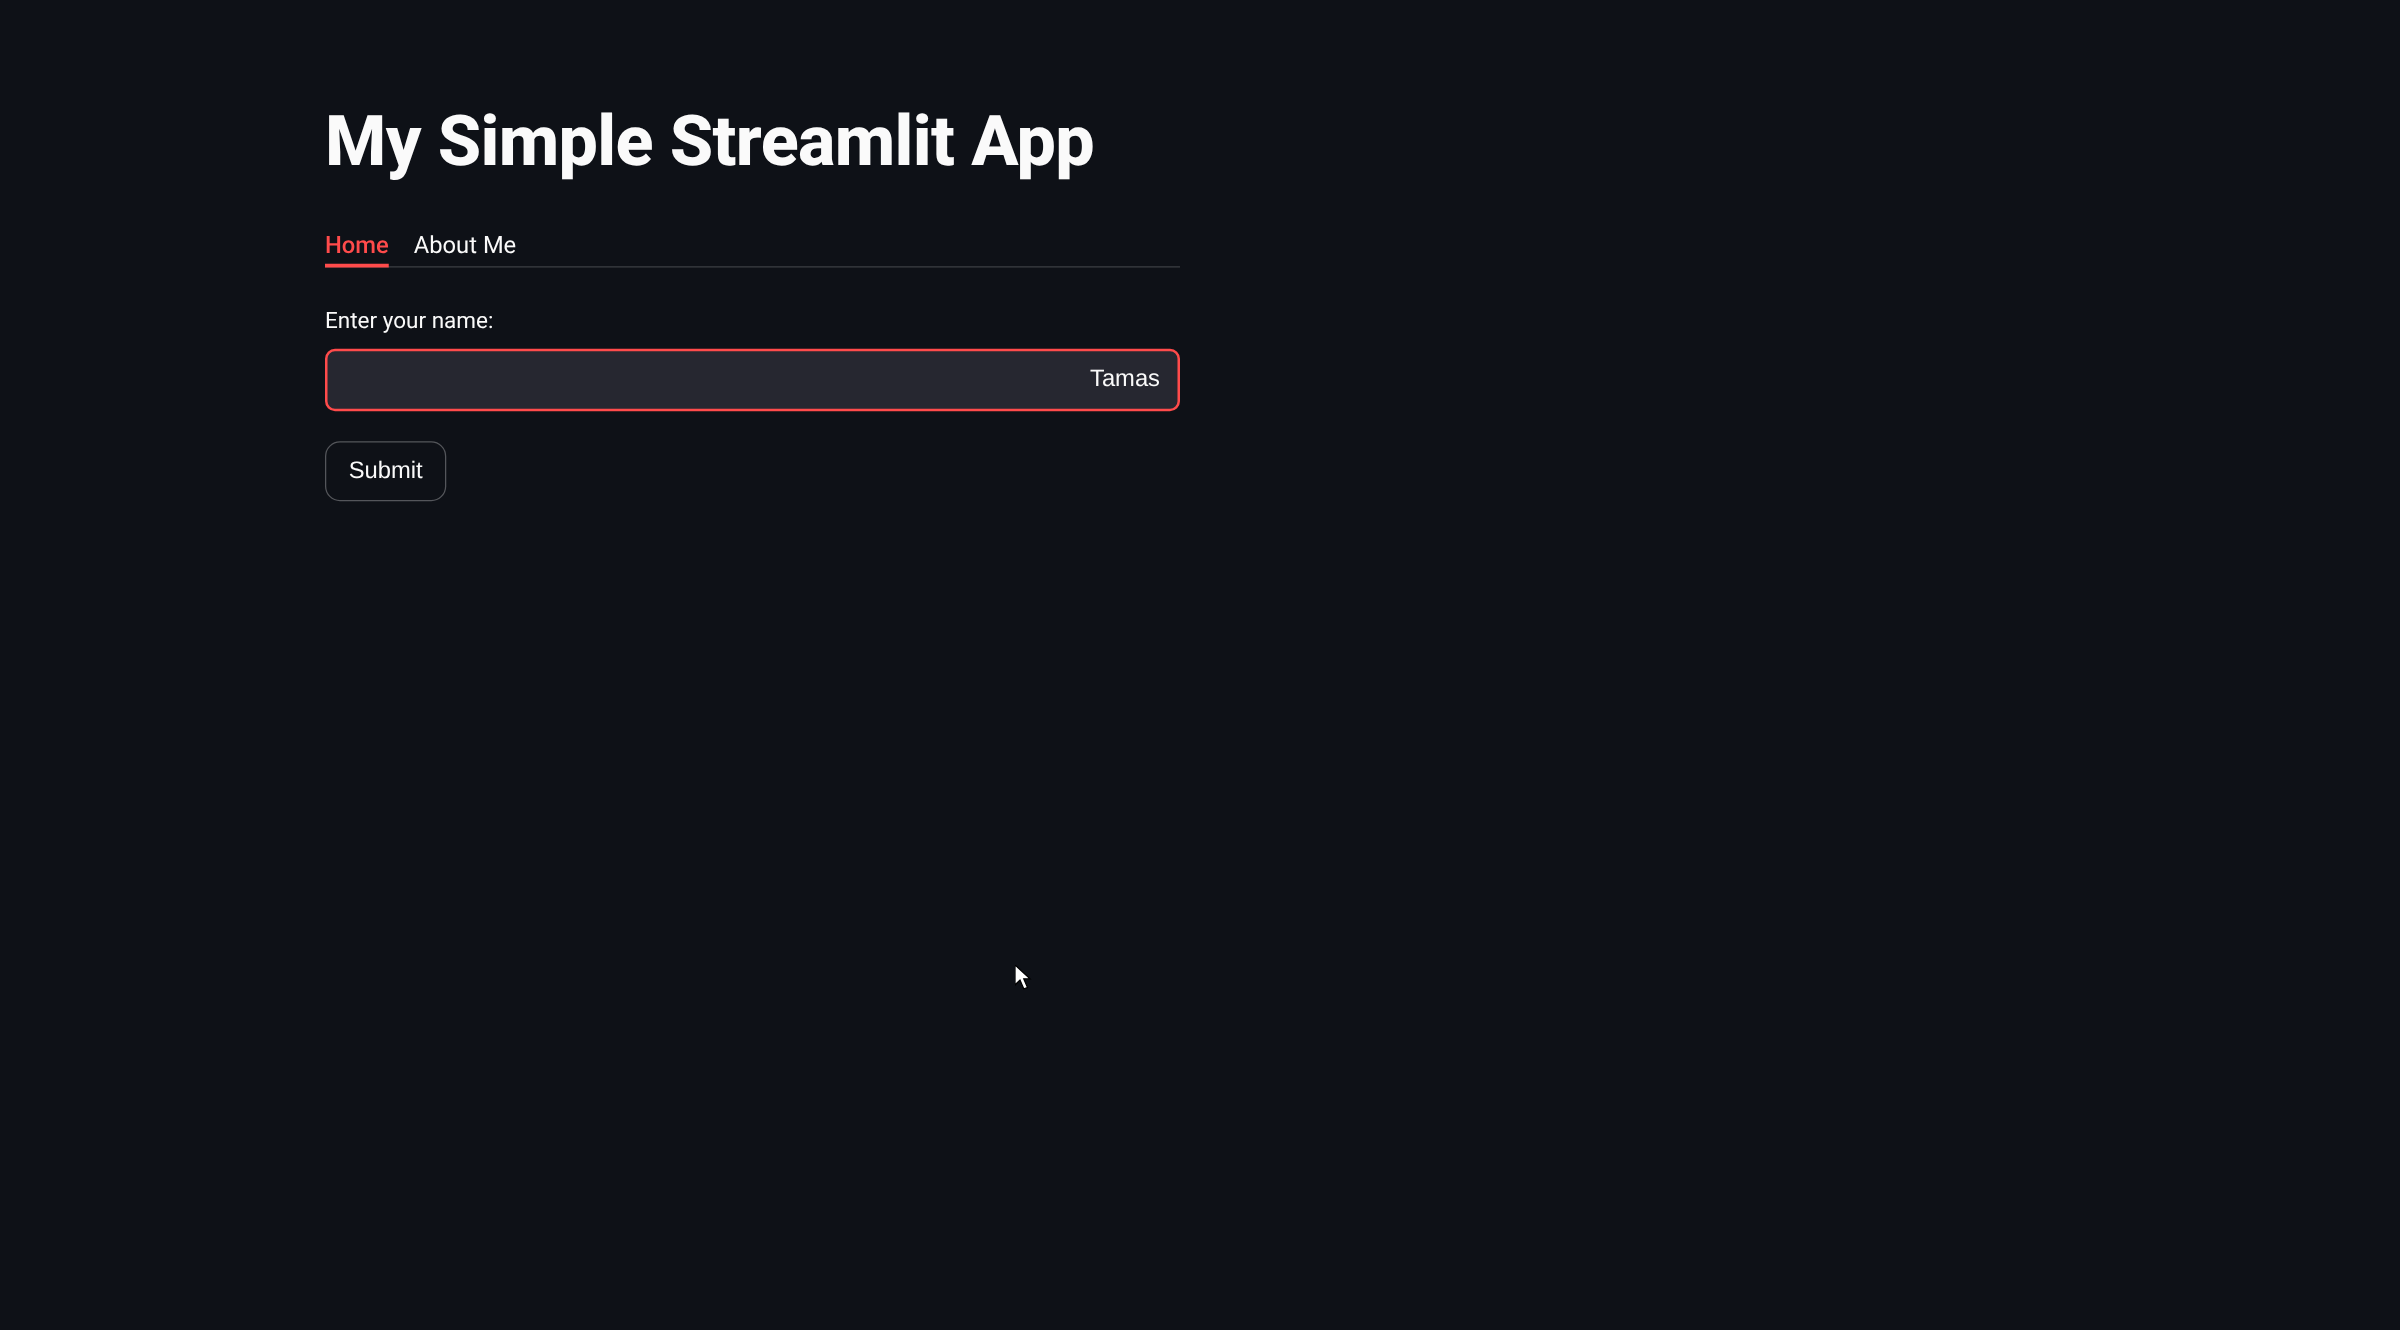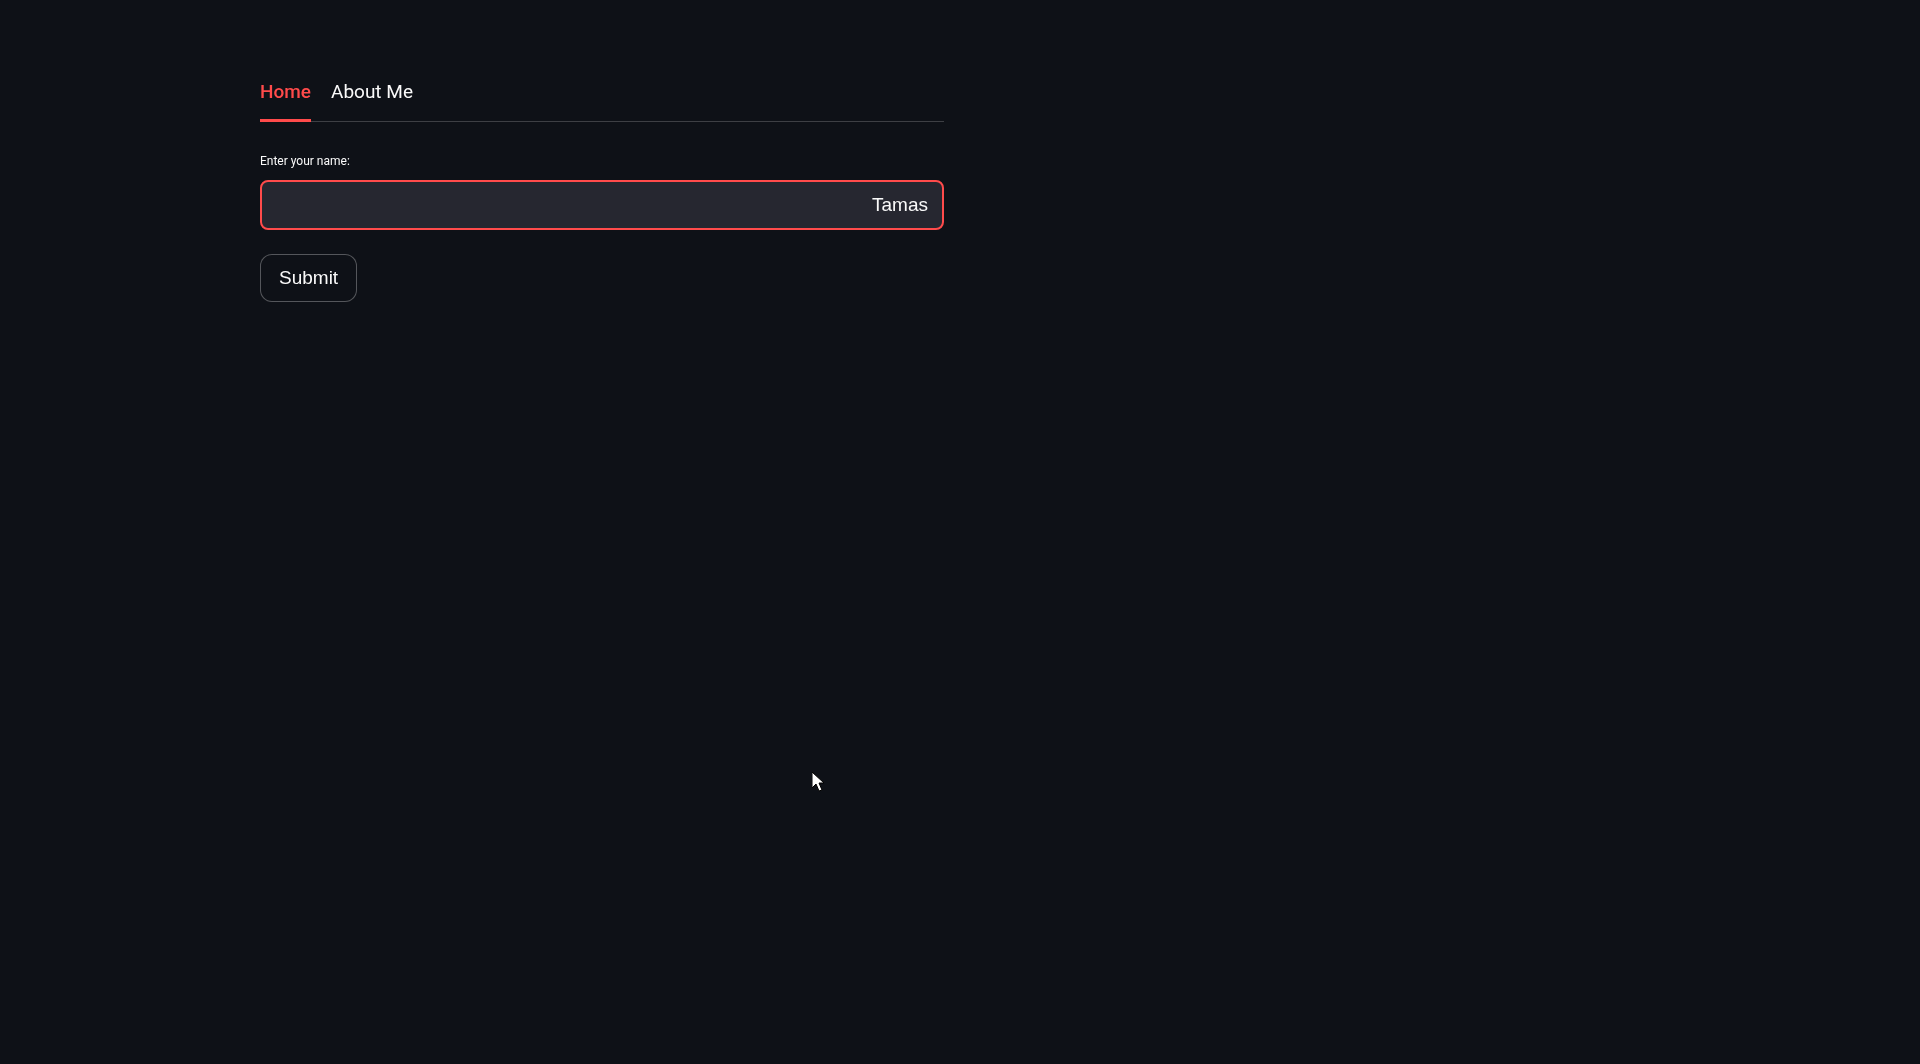--- a/index.html
+++ b/index.html
@@ -39,34 +39,34 @@
       display: flex;
       gap: 20px;
       border-bottom: 1px solid rgba(250, 250, 250, 0.2);
       margin-bottom: 28px;
     }
 
     .tab {
       font-size: 19px;
       font-weight: 400;
       color: #fafafa;
-      padding-bottom: 16px;
+      padding-bottom: 4px;
       cursor: pointer;
       border-bottom: 3px solid transparent;
       margin-bottom: -1px;
     }
 
     .tab.active {
       color: #ff4b4b;
       border-bottom-color: #ff4b4b;
       font-weight: 500;
     }
 
     .label {
-      font-size: 12px;
+      font-size: 18px;
       color: #fafafa;
       margin-bottom: 12px;
       display: block;
       margin-top: 32px;
     }
 
     .input {
       width: 100%;
       background-color: #262730;
       border: 2px solid #ff4b4b;
@@ -93,20 +93,21 @@
       position: absolute;
       width: 16px;
       height: 22px;
       pointer-events: none;
     }
   </style>
 </head>
 <body>
 
 <div class="container">
+  <h1 class="page-title">My Simple Streamlit App</h1>
 
   <div class="tabs">
     <div class="tab active">Home</div>
     <div class="tab">About Me</div>
   </div>
 
   <label class="label">Enter your name:</label>
   <input type="text" class="input" value="Tamas" style="">
 
   <button class="button">Submit</button>

